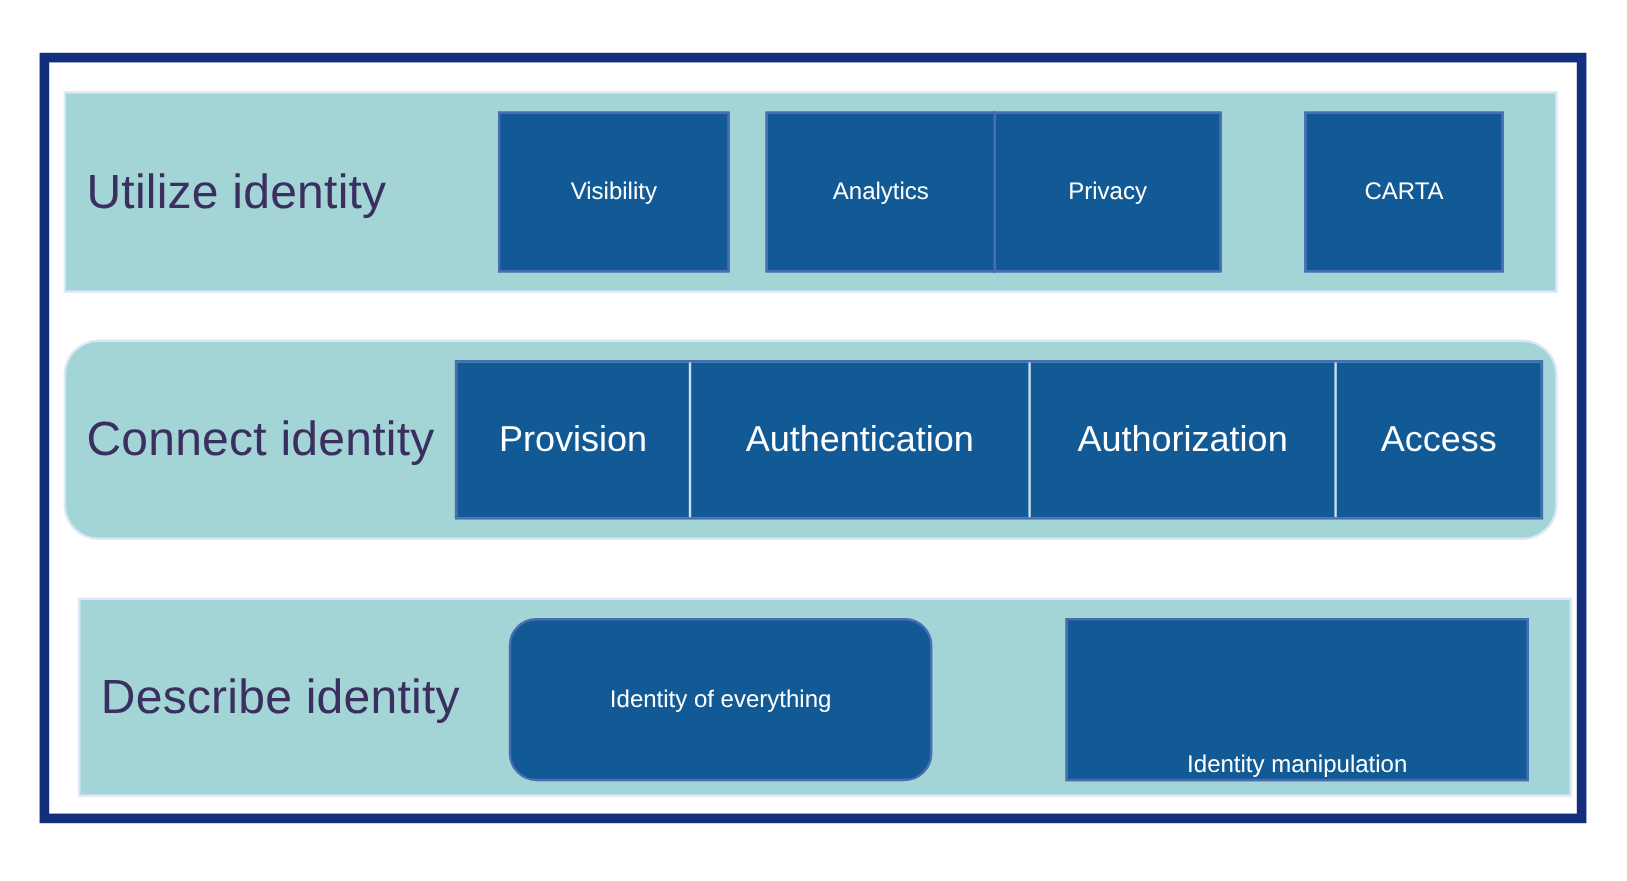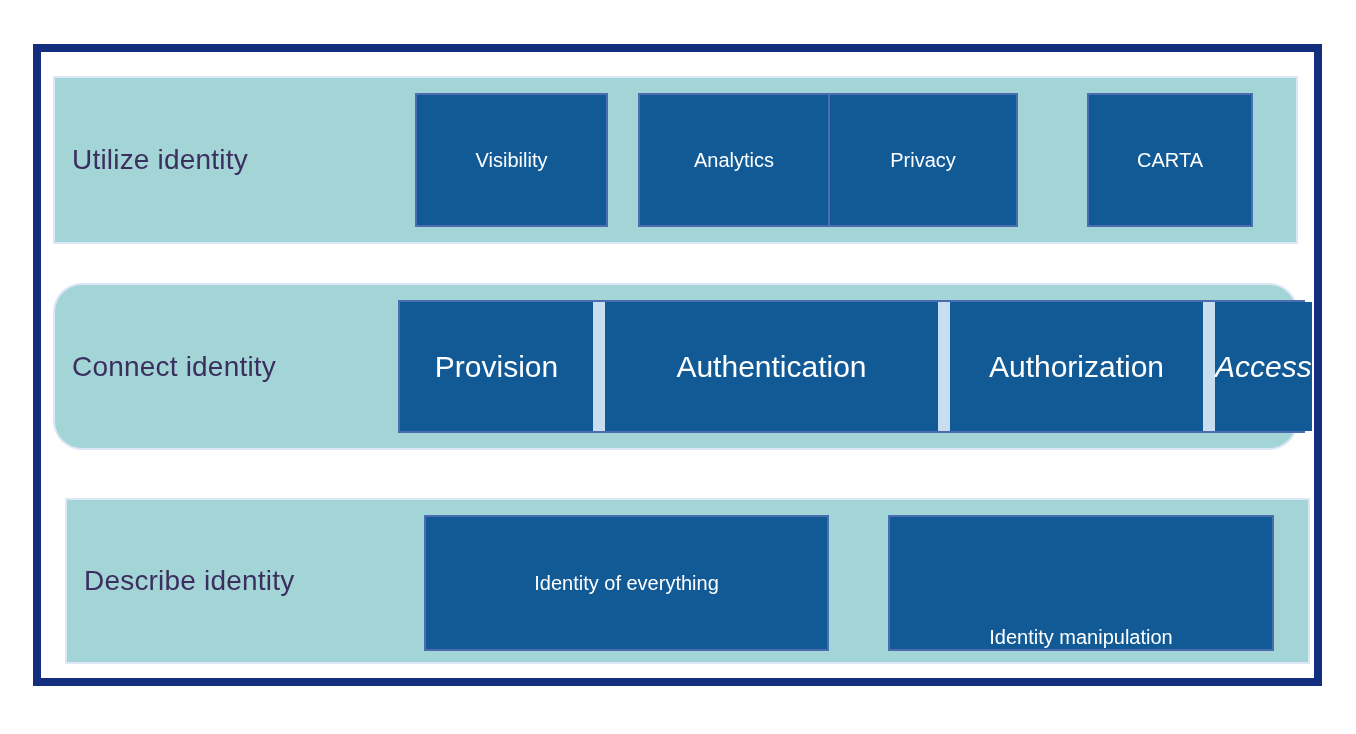--- a/index.html
+++ b/index.html
@@ -20,61 +20,61 @@
     position:absolute;left:55px;width:1241px;height:164px;
     background:var(--band-fill,#a3d4d6);
     box-shadow:0 0 0 2px var(--band-edge,#dbe6f7);
   }
   .band1{top:78px;}
   .band2{top:285px;height:163px;border-radius:27px;}
   .band3{top:500px;height:162px;margin-left:12px;}
   .band-label{
     position:absolute;left:17px;top:0;height:100%;
     display:flex;align-items:center;
-    font-size:28px;letter-spacing:0.2px;
+    font-size:40px;letter-spacing:0.2px;
     color:var(--label-text,#3b2f5f);
     white-space:nowrap;
   }
   .node{
     position:absolute;
     background:var(--node-fill,#115a96);
     border:2px solid var(--node-edge,#4a6db2);
     box-sizing:border-box;
     display:flex;align-items:center;justify-content:center;
     color:var(--node-text,#ffffff);
     font-size:20px;white-space:nowrap;
   }
   
   .r1{top:15px;height:134px;}
   .r1a{left:360px;width:193px;}
   .r1b{left:583px;width:192px;}
   .r1c{left:773px;width:190px;}
   .r1d{left:1032px;width:166px;}
   
   .r2group{
-    position:absolute;left:343px;top:15px;width:907px;height:133px;
-    display:flex;gap:12px;
+    position:absolute;left:324px;top:15px;width:907px;height:133px;
+    display:flex;gap:2px;
     background:var(--node-divider,#c9ddf0);
     border:2px solid var(--node-edge,#4a6db2);
     box-sizing:border-box;
   }
   .seg{
     display:flex;align-items:center;justify-content:center;
     background:var(--node-fill,#115a96);
     color:var(--node-text,#ffffff);
     font-size:30px;white-space:nowrap;
     flex:none;
   }
   .s1{width:193px;}
-  .s2{width:333px;}
+  .s2{width:281px;}
   .s3{width:253px;}
-  .s4{flex:1;font-style:italic;}
+  .s4{flex:1;}
   
   .r3{top:15px;height:136px;}
-  .r3a{left:357px;width:405px;}
+  .r3a{left:357px;width:353px;border-radius:23px;}
   .r3b{left:821px;width:386px;align-items:flex-end;}
 </style>
 </head>
 <body>
 
 <div class="canvas">
   <div class="frame"></div>
 
   <div class="band band1">
     <div class="band-label">Utilize identity</div>

